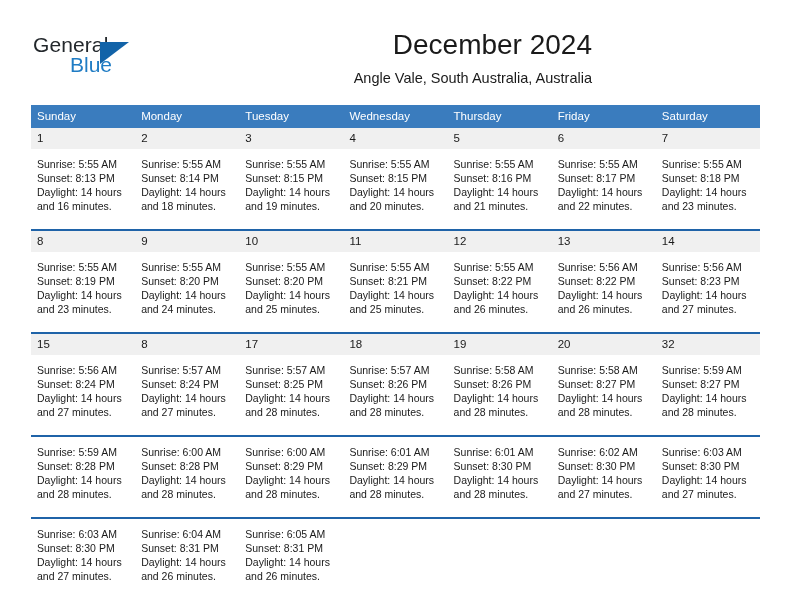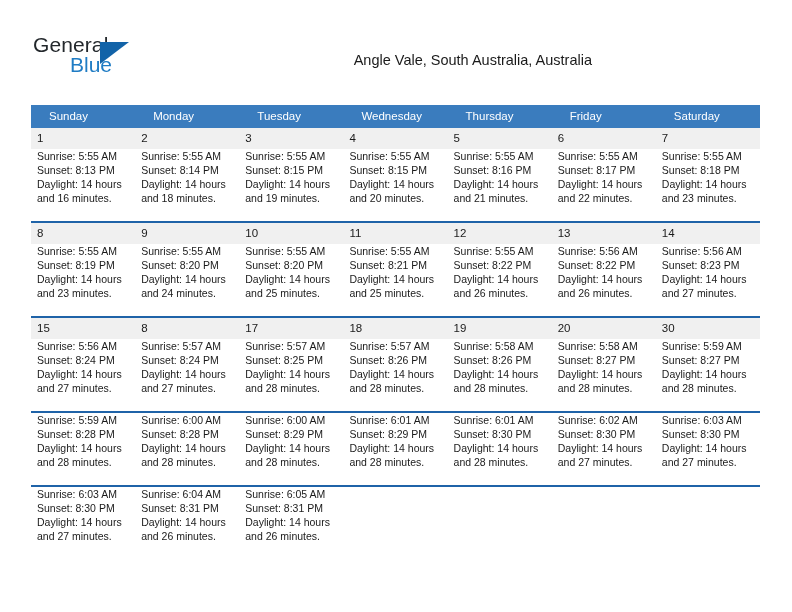--- a/index.html
+++ b/index.html
@@ -69,21 +69,21 @@
     text-align: right;
   }
   .month-title {
     font-size: 28px;
     line-height: 34px;
     color: #1a1a1a;
     font-weight: normal;
     white-space: nowrap;
   }
   .location-title {
-    margin-top: 23px;
+    margin-top: 7px;
     font-size: 14.5px;
     line-height: 18px;
     color: #1a1a1a;
     white-space: nowrap;
   }
 
   
   .calendar {
     position: absolute;
     left: 31px;
@@ -94,21 +94,21 @@
     width: 729px;
     border-collapse: collapse;
     table-layout: fixed;
   }
   .cal-head th {
     background: #3a7cbe;
     color: #ffffff;
     font-size: 11.5px;
     font-weight: normal;
     text-align: left;
-    padding: 5px 0 6px 18px;
+    padding: 5px 0 6px 6px;
     height: 12px;
   }
   .weekrow-sep td {
     padding: 0;
     height: 2px;
     background: #1f63a8;
     line-height: 0;
     font-size: 0;
   }
   .daynum-row td {
@@ -120,21 +120,21 @@
     vertical-align: top;
   }
   .daynum-row td.empty {
     background: #ffffff;
   }
   .detail-row td {
     background: #ffffff;
     font-size: 10.5px;
     line-height: 14px;
     color: #1a1a1a;
-    padding: 0 4px 10px 6px;
+    padding: 8px 4px 10px 6px;
     vertical-align: top;
     height: 62px;
     margin-top: 22px;
   }
   .detail-row td.empty {
     background: #ffffff;
   }
   .d-line {
     display: block;
     white-space: nowrap;
@@ -147,20 +147,21 @@
 
   <div class="header">
 
     <div class="logo">
       <span class="logo-general">General</span>
       <span class="logo-tri"></span>
       <span class="logo-blue">Blue</span>
     </div>
 
     <div class="title-block">
+      <div class="month-title">December 2024</div>
       <div class="location-title">Angle Vale, South Australia, Australia</div>
     </div>
 
   </div>
 
   <div class="calendar">
     <table class="cal-table">
       <thead>
         <tr class="cal-head">
           <th>Sunday</th>
@@ -285,21 +286,21 @@
           <tr class="weekrow-sep">
             <td colspan="7"></td>
           </tr>
           <tr class="daynum-row">
             <td>15</td>
             <td>8</td>
             <td>17</td>
             <td>18</td>
             <td>19</td>
             <td>20</td>
-            <td>30</td>
+            <td>32</td>
           </tr>
           <tr class="detail-row">
             <td>
               <span class="d-line">Sunrise: 5:56 AM</span>
               <span class="d-line">Sunset: 8:24 PM</span>
               <span class="d-line">Daylight: 14 hours</span>
               <span class="d-line">and 27 minutes.</span>
             </td>
             <td>
               <span class="d-line">Sunrise: 5:57 AM</span>

